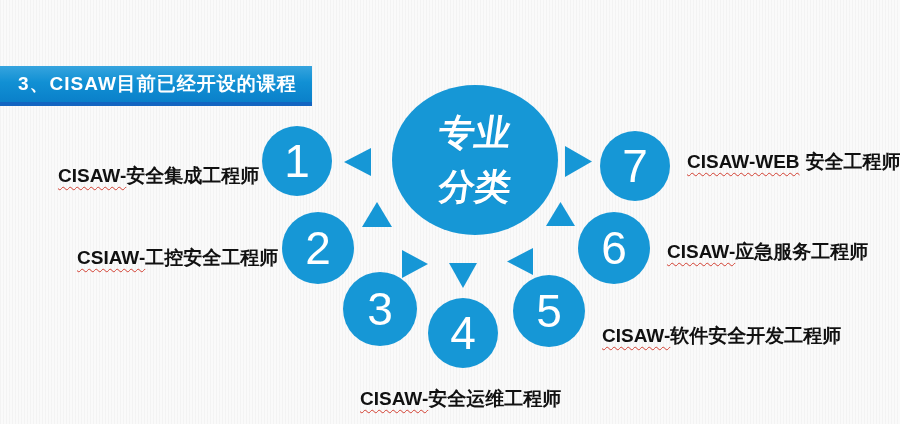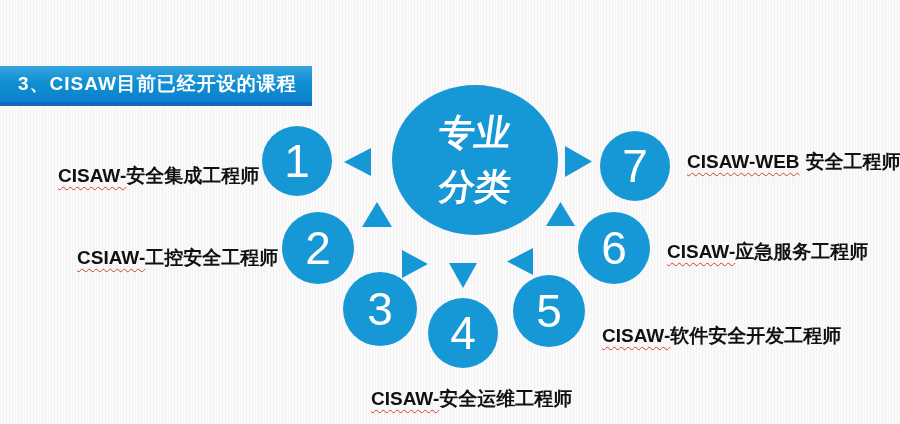--- a/index.html
+++ b/index.html
@@ -83,21 +83,21 @@
   #tri-7{left:565px;top:146px;width:27px;height:31px;}
   #tri-2{left:362px;top:202px;width:30px;height:25px;}
   #tri-6{left:546px;top:202px;width:29px;height:24px;}
   #tri-3{left:402px;top:250px;width:26px;height:28px;}
   #tri-5{left:507px;top:248px;width:26px;height:27px;}
   #tri-4{left:449px;top:263px;width:28px;height:25px;}
 
   #label-1{left:58px;top:164px;}
   #label-2{left:77px;top:246px;}
   #label-3{left:140px;top:329px;}
-  #label-4{left:371px;top:387px;}
+  #label-4{left:360px;top:387px;}
   #label-5{left:602px;top:324px;}
   #label-6{left:667px;top:240px;}
   #label-7{left:687px;top:150px;}
 </style>
 </head>
 <body>
 
 <div class="slide">
 
   <div class="title-box">

